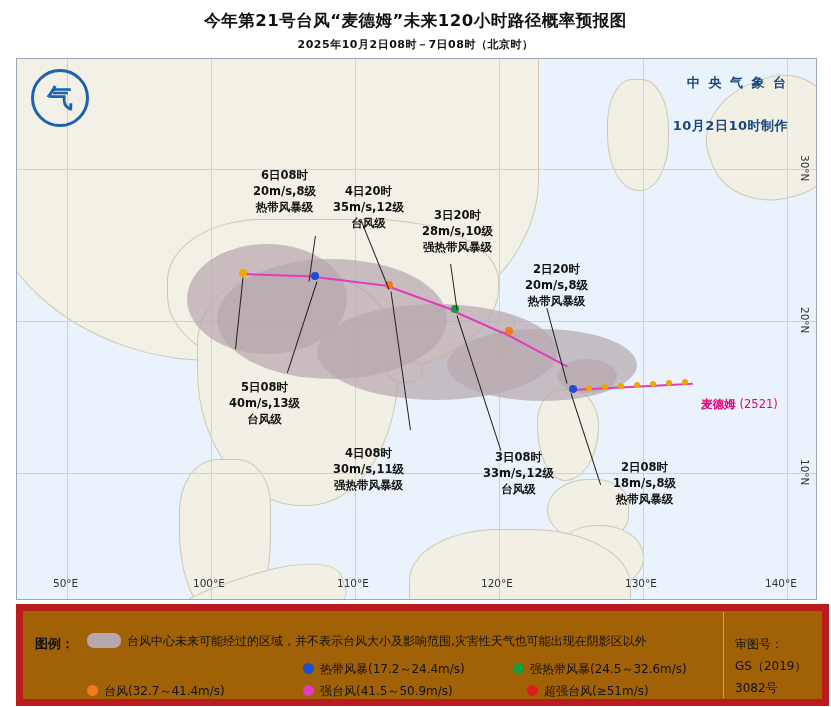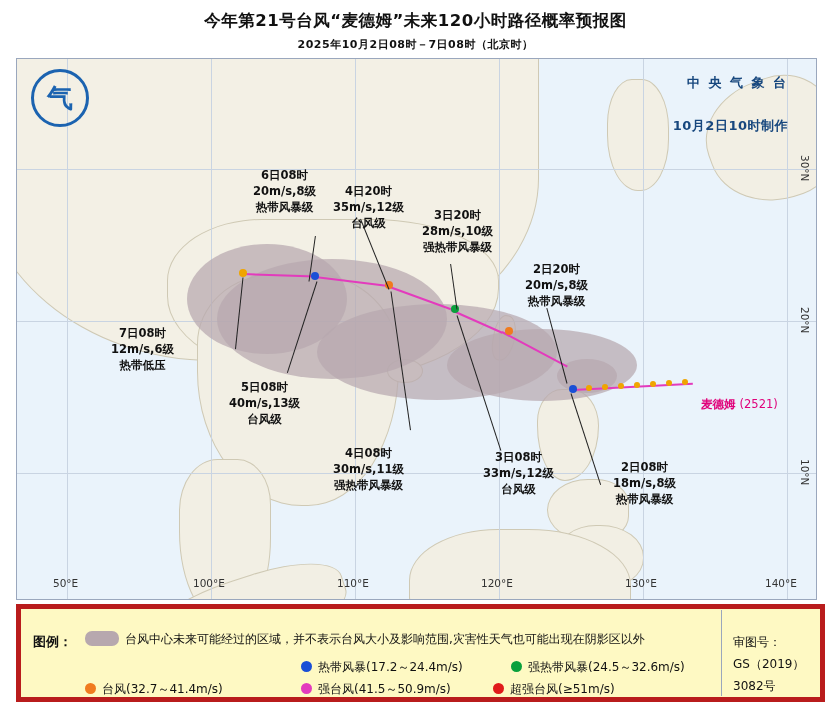--- a/index.html
+++ b/index.html
@@ -170,21 +170,21 @@
     font-size:11.5px;line-height:16px;
     color:#111;white-space:nowrap;text-align:center;
     font-weight:bold;
   }
   .leader{
     position:absolute;height:1px;background:#222;transform-origin:0 50%;
   }
   
   .legend{
     position:absolute;left:16px;top:604px;width:799px;height:88px;
-    border:5px solid #b91c1c;background:#fef9c3;
+    border:7px solid #b91c1c;background:#a16207;
   }
   .legend-title{
     position:absolute;left:12px;top:24px;font-size:13px;font-weight:bold;
   }
   .legend-cone-sw{
     position:absolute;left:64px;top:22px;width:34px;height:15px;
     background:#b7a8ae;border-radius:7px;
   }
   .legend-cone-text{
     position:absolute;left:104px;top:22px;font-size:12px;
@@ -316,25 +316,20 @@
     <div>28m/s,10级</div>
     <div>强热带风暴级</div>
   </div>
 
   <div class="callout" style="left:508px;top:202px;">
     <div>2日20时</div>
     <div>20m/s,8级</div>
     <div>热带风暴级</div>
   </div>
 
-  <div class="callout" style="left:94px;top:266px;">
-    <div>7日08时</div>
-    <div>12m/s,6级</div>
-    <div>热带低压</div>
-  </div>
 
   <div class="callout" style="left:212px;top:320px;">
     <div>5日08时</div>
     <div>40m/s,13级</div>
     <div>台风级</div>
   </div>
 
   <div class="callout" style="left:316px;top:386px;">
     <div>4日08时</div>
     <div>30m/s,11级</div>
@@ -365,21 +360,21 @@
   </div>
   <div class="legend-row" style="left:490px;top:50px;">
     <span class="sw" style="background:#0aa03c;"></span><span>强热带风暴(24.5～32.6m/s)</span>
   </div>
   <div class="legend-row" style="left:64px;top:72px;">
     <span class="sw" style="background:#f07b1e;"></span><span>台风(32.7～41.4m/s)</span>
   </div>
   <div class="legend-row" style="left:280px;top:72px;">
     <span class="sw" style="background:#e33bbd;"></span><span>强台风(41.5～50.9m/s)</span>
   </div>
-  <div class="legend-row" style="left:472px;top:72px;">
+  <div class="legend-row" style="left:504px;top:72px;">
     <span class="sw" style="background:#e01b1b;"></span><span>超强台风(≥51m/s)</span>
   </div>
 
   <div class="legend-sep"></div>
   <div class="approval">
     <div>审图号：</div>
     <div>GS（2019）3082号</div>
   </div>
 </div>
 

